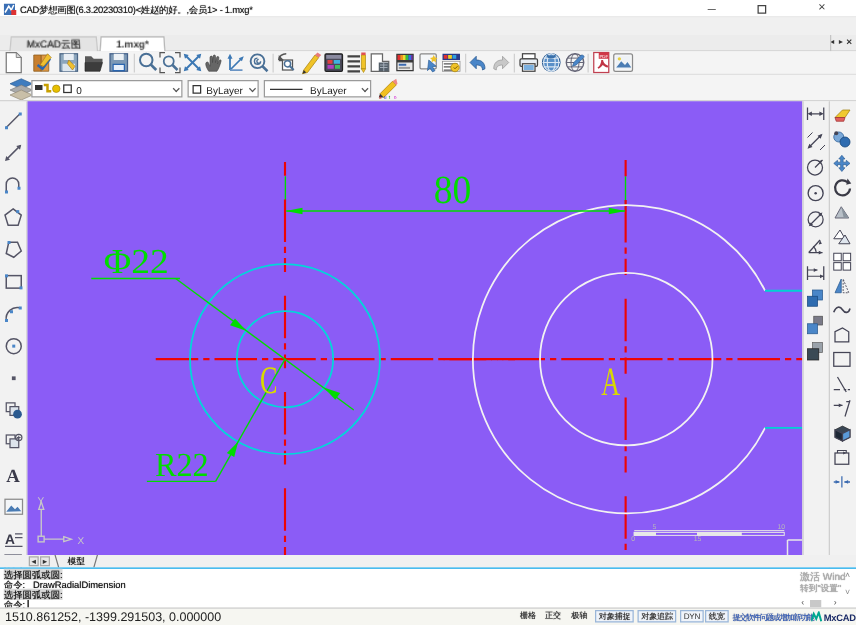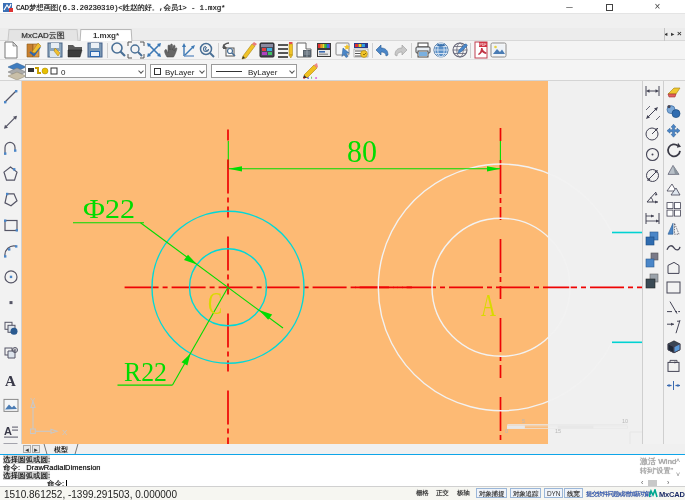--- a/index.html
+++ b/index.html
@@ -2,36 +2,36 @@
 <html><head>
 <meta charset="utf-8">
 <style>
 html,body{margin:0;padding:0;width:685px;height:500px;overflow:hidden;
   font-family:"Liberation Sans",sans-serif;background:#f0f0f0;}
 *{box-sizing:border-box;}
 .abs{position:absolute;}
 #app{position:relative;width:685px;height:500px;}
 
 #titlebar{left:0;top:0;width:685px;height:14px;background:#ffffff;border-bottom:1px solid #e4e4e4;}
-#titletext{left:16px;top:2.5px;font-size:7.5px;color:#222;letter-spacing:-0.2px;font-family:Liberation Mono, monospace;}
+#titletext{left:16px;top:2.5px;font-size:7.5px;color:#222;letter-spacing:-0.2px;}
 .winbtn{top:3px;width:9px;height:9px;color:#444;font-size:9px;line-height:8px;text-align:center;}
 
 #menubar{left:0;top:14px;width:685px;height:14px;background:#f0f0f0;font-size:8.5px;color:#222;}
 #menubar span{position:absolute;top:3px;}
 
 #tabrow{left:0;top:28px;width:685px;height:13px;background:#ececec;border-bottom:1px solid #d8d8d8;}
 .tab{position:absolute;top:29px;height:12px;font-size:8px;color:#333;text-align:center;line-height:12px;}
 
 #tb1{left:0;top:41px;width:685px;height:19px;background:#f4f4f4;border-bottom:1px solid #e0e0e0;}
 #tb2{left:0;top:60px;width:685px;height:21px;background:#f4f4f4;border-bottom:1px solid #d4d4d4;}
 .combo{position:absolute;top:64px;height:14px;background:#fff;border:1px solid #9a9a9a;font-size:8px;color:#222;}
 .carr{position:absolute;right:2px;top:4px;width:4px;height:4px;border-right:1px solid #555;border-bottom:1px solid #555;transform:rotate(45deg);}
 
 #lefttb{left:0;top:81px;width:22px;height:373px;background:#f2f2f2;border-right:1px solid #d0d0d0;}
-#canvas{left:22px;top:81px;width:526px;height:363px;background:#fdba74;text-align:right;}
+#canvas{left:22px;top:81px;width:620px;height:363px;background:#8b5cf6;text-align:right;}
 #rtb1{left:642px;top:81px;width:21px;height:363px;background:#f2f2f2;border-left:1px solid #cfcfcf;}
 #rtb2{left:663px;top:81px;width:22px;height:363px;background:#f2f2f2;border-left:1px solid #cfcfcf;}
 
 #modelrow{left:0px;top:444px;width:685px;height:10px;background:#f0f0f0;}
 
 #cmd{left:0;top:454px;width:685px;height:32px;background:#fff;border-top:1px solid #0ea5e9;
   font-family:"Liberation Sans",sans-serif;font-size:7.5px;color:#111;}
 .cmdline{position:absolute;left:3px;height:8px;line-height:8px;white-space:pre;}
 
 #status{left:0;top:486px;width:685px;height:14px;background:#f6f6f1;border-top:1px solid #d0d0d0;
@@ -577,21 +577,21 @@
   <div class="abs" style="left:43px;top:444px;width:36px;height:10px;">
     <span style="position:absolute;left:2px;top:0;width:1px;height:10px;background:#777;transform:skewX(16deg)"></span>
     <span style="position:absolute;right:2px;top:0;width:1px;height:10px;background:#777;transform:skewX(-16deg)"></span>
     <span class="cjk" style="position:absolute;left:0;top:1px;width:100%;text-align:center;font-size:7px;line-height:9px;color:#111">模型</span>
   </div>
 
   <div class="abs" id="cmd">
     <div class="cmdline cjk" style="top:1px;"><span style="background:#d9d9d9">选择圆弧或圆:</span></div>
     <div class="cmdline cjk" style="top:9px;">命令: _DrawRadialDimension</div>
     <div class="cmdline cjk" style="top:17px;"><span style="background:#d9d9d9">选择圆弧或圆:</span></div>
-    <div class="cmdline cjk" style="top:25px;margin-left:44px;">命令: <span style="display:inline-block;width:1px;height:7px;background:#000;vertical-align:-1px"></span></div>
+    <div class="cmdline cjk" style="top:25px;">命令: <span style="display:inline-block;width:1px;height:7px;background:#000;vertical-align:-1px"></span></div>
     <div class="abs" style="left:640px;top:2px;width:40px;height:20px;color:#b8b8b8;font-size:8px;line-height:9px"><span class="cjk">激活 Wind</span><br><span class="cjk" style="font-size:7px">转到"设置"</span></div>
     <div class="abs" style="left:676px;top:2px;color:#888;font-size:7px;">˄</div>
     <div class="abs" style="left:676px;top:16px;color:#888;font-size:7px;">˅</div>
     <div class="abs" style="left:641px;top:24px;color:#555;font-size:7px;">‹</div>
     <div class="abs" style="left:648px;top:25px;width:9px;height:6px;background:#c8c8c8"></div>
     <div class="abs" style="left:667px;top:24px;color:#555;font-size:7px;">›</div>
   </div>
 
   <div class="abs" id="status"></div>
   <div class="abs" style="left:4px;top:489px;font-size:10px;color:#222">1510.861252,  -1399.291503,  0.000000</div>

